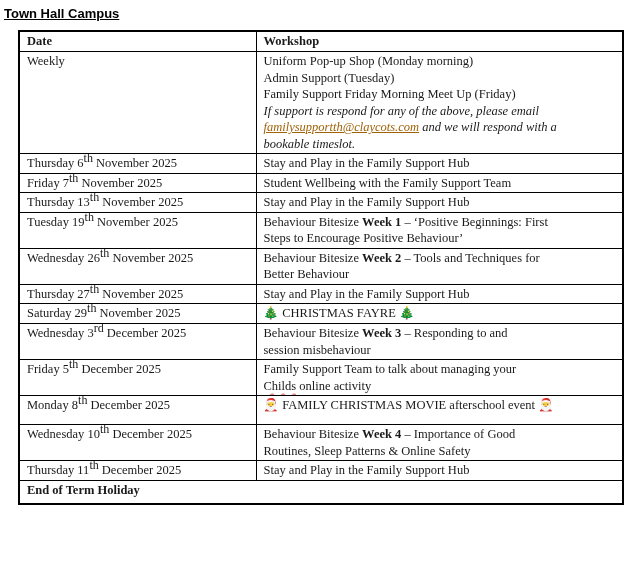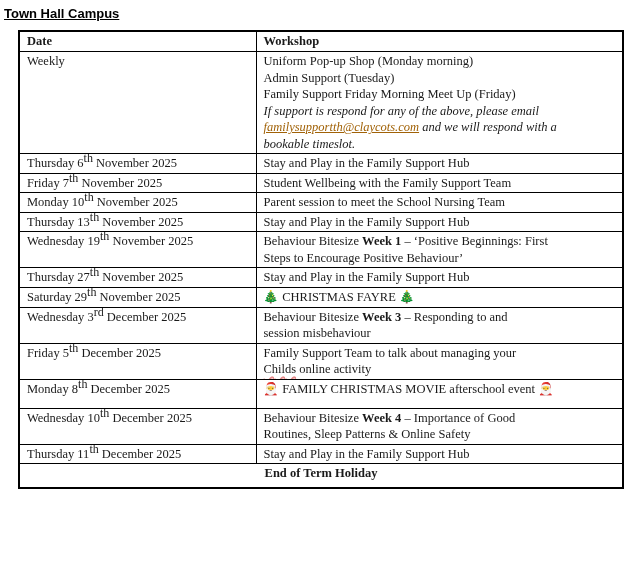--- a/index.html
+++ b/index.html
@@ -32,21 +32,21 @@
     line-height: 16.5px;
     font-weight: 400;
     overflow: hidden;
     font-family: Liberation Serif, serif;
   }
   th { font-weight: 700; height: 17px; }
   .line { white-space: nowrap; }
   .b { font-weight: 700; }
   .i { font-style: italic; }
   .sup { font-size: 12px; vertical-align: super; line-height: 0; }
-  .center { text-align: center; }
+  .center { }
   a.link {
     color: #a16207;
     font-style: italic;
     text-decoration: underline;
     cursor: pointer;
   }
   .squiggle {
     text-decoration-line: underline;
     text-decoration-style: wavy;
     text-decoration-color: #e98c8c;
@@ -90,36 +90,37 @@
           <div class="line"><span>Stay and Play in the Family Support Hub</span></div>
         </td>
       </tr>
       <tr>
         <td><span>Friday 7</span><span class="sup">th</span><span> November 2025</span></td>
         <td>
           <div class="line"><span>Student Wellbeing with the Family Support Team</span></div>
         </td>
       </tr>
       <tr>
-        <td><span>Monday 10</span><span class="sup">th</span><span> November 2025</span></td>
-        <td>
-          <div class="line"><span>Parent session to meet the School Nursing Team</span></div>
-        </td>
-      </tr>
-      <tr>
         <td><span>Thursday 13</span><span class="sup">th</span><span> November 2025</span></td>
         <td>
           <div class="line"><span>Stay and Play in the Family Support Hub</span></div>
         </td>
       </tr>
       <tr>
-        <td><span>Wednesday 19</span><span class="sup">th</span><span> November 2025</span></td>
+        <td><span>Tuesday 19</span><span class="sup">th</span><span> November 2025</span></td>
         <td>
           <div class="line"><span>Behaviour Bitesize </span><span class="b">Week 1</span><span> – ‘Positive Beginnings: First</span></div>
           <div class="line"><span>Steps to Encourage Positive Behaviour’</span></div>
+        </td>
+      </tr>
+      <tr>
+        <td><span>Wednesday 26</span><span class="sup">th</span><span> November 2025</span></td>
+        <td>
+          <div class="line"><span>Behaviour Bitesize </span><span class="b">Week 2</span><span> – Tools and Techniques for</span></div>
+          <div class="line"><span>Better Behaviour</span></div>
         </td>
       </tr>
       <tr>
         <td><span>Thursday 27</span><span class="sup">th</span><span> November 2025</span></td>
         <td>
           <div class="line"><span>Stay and Play in the Family Support Hub</span></div>
         </td>
       </tr>
       <tr style="height: 20px;">
         <td><span>Saturday 29</span><span class="sup">th</span><span> November 2025</span></td>

